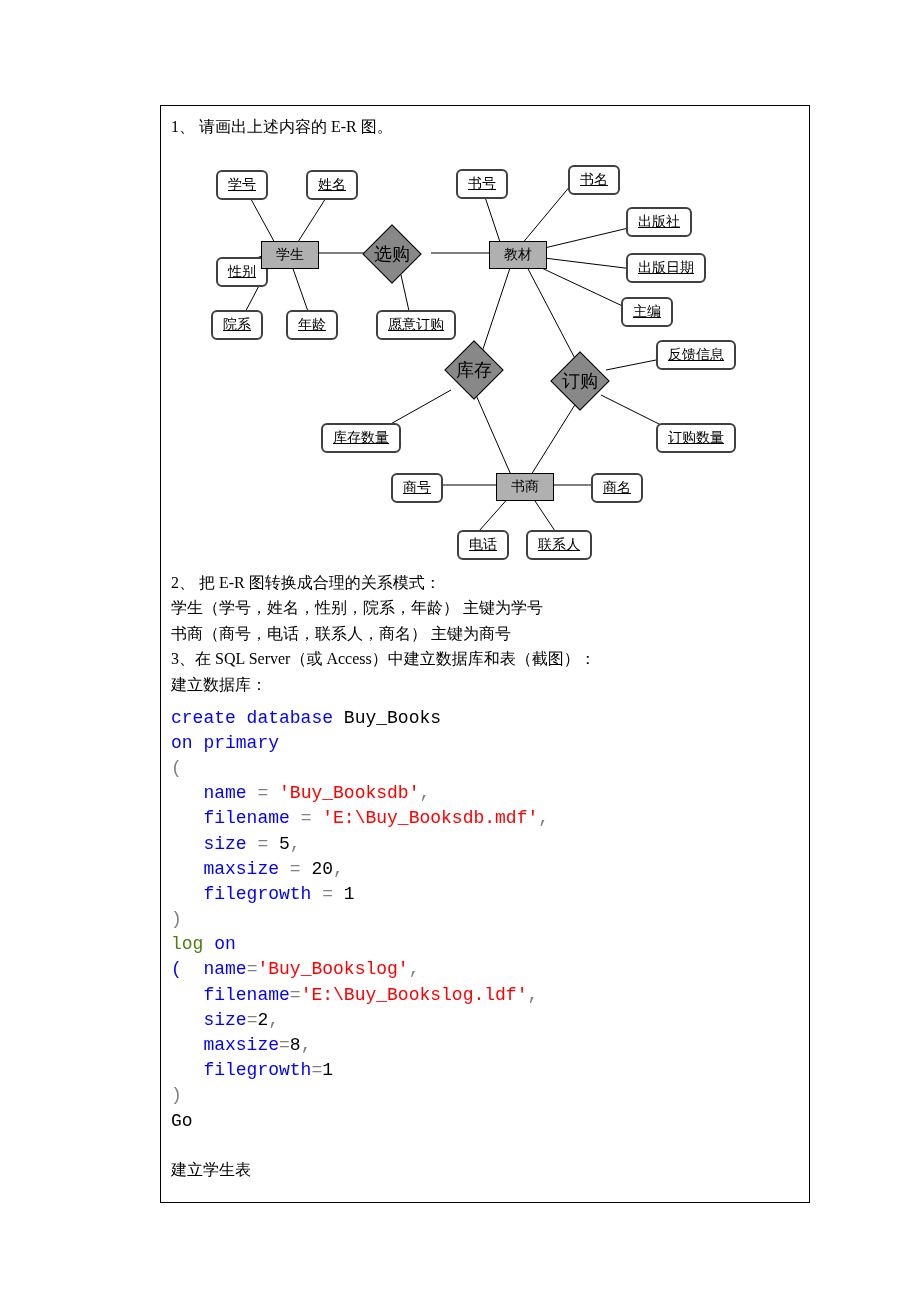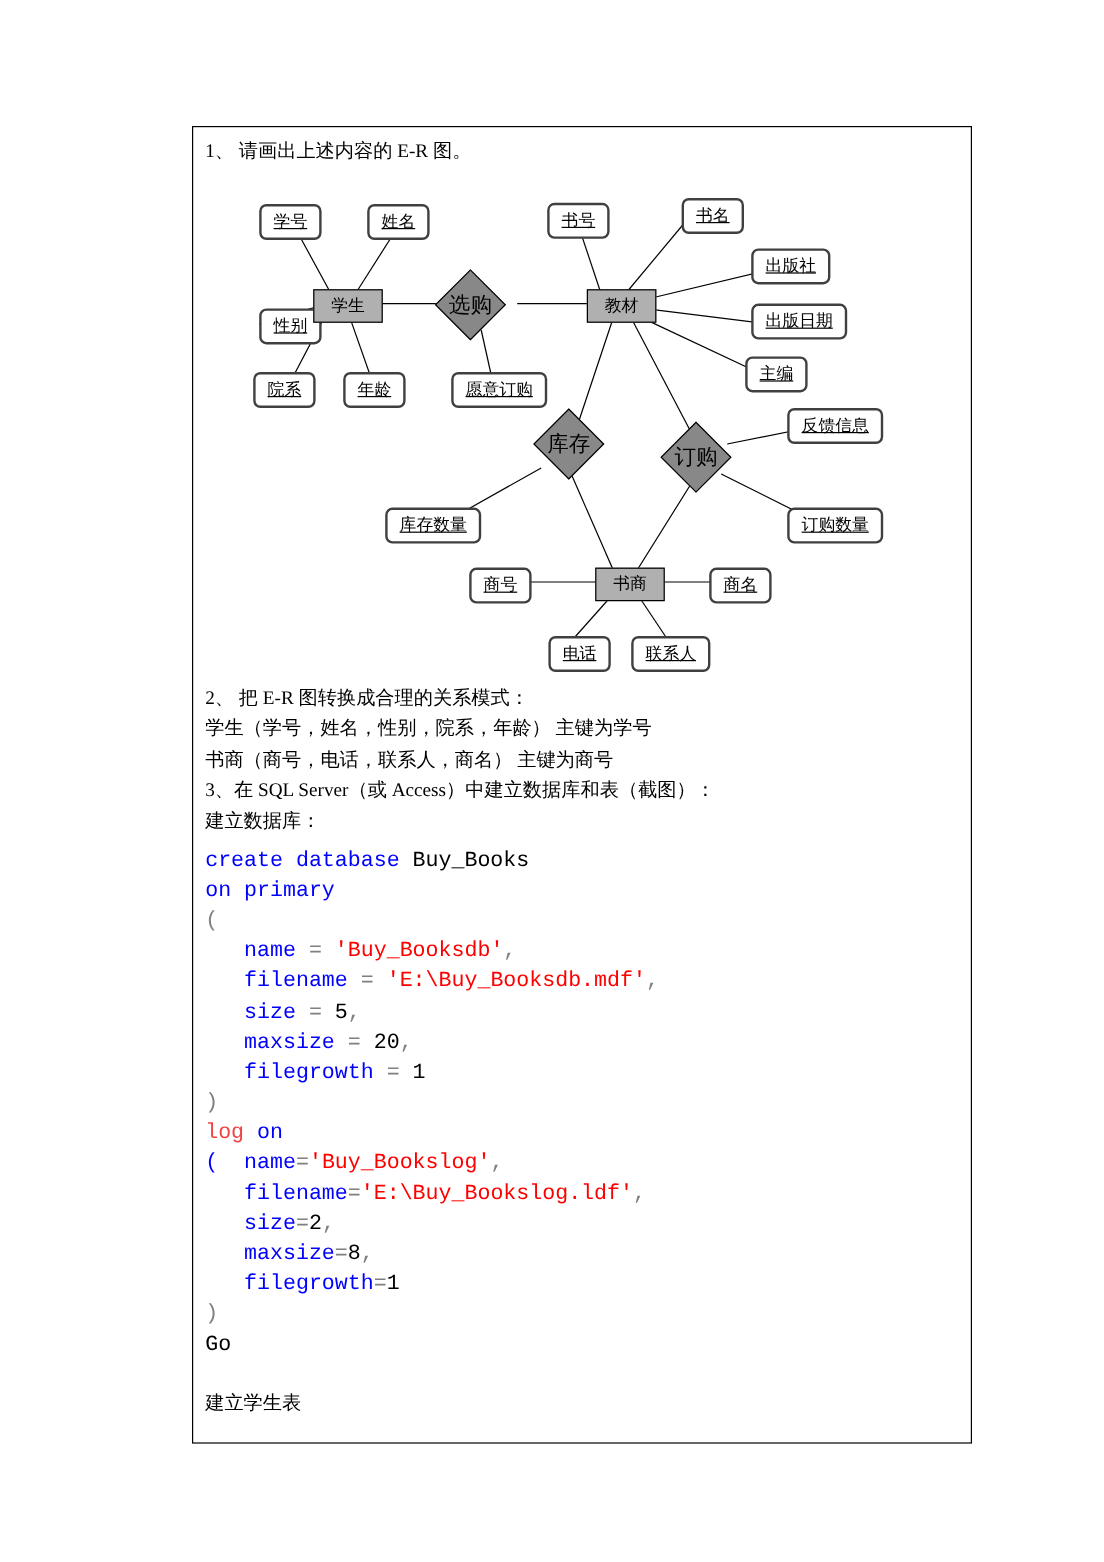--- a/index.html
+++ b/index.html
@@ -79,21 +79,21 @@
     transform: none;
   }
   .code-block {
     font-family: "Courier New", monospace;
     font-size: 18px;
     line-height: 1.4;
     white-space: pre;
     margin: 8px 0;
   }
   .kw-blue { color: #0000ff; }
-  .kw-pink { color: #ef4444; }
+  .kw-pink { color: #4d7c0f; }
   .kw-red { color: #ff0000; }
   .kw-grey { color: #808080; }
 </style>
 </head>
 <body>
 
 <div class="page">
   <div class="outer-box">
 
     <div class="text-line">1、 请画出上述内容的 E-R 图。</div>

